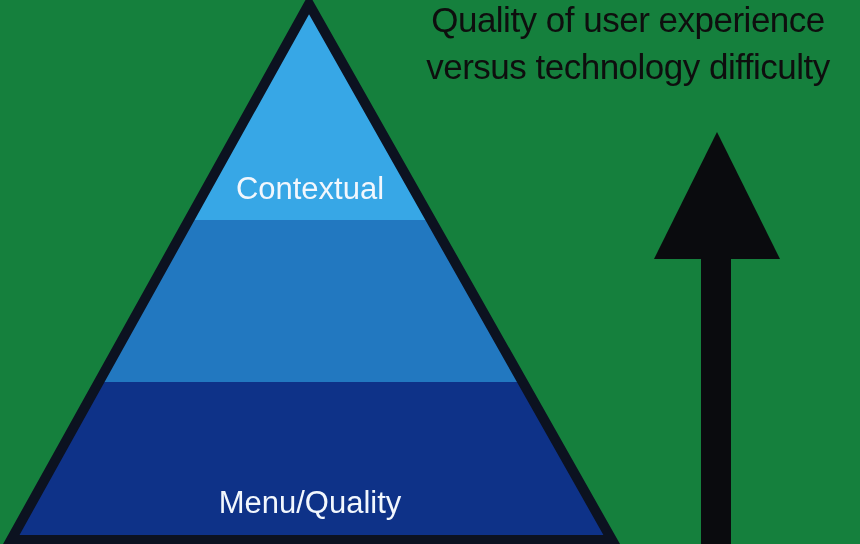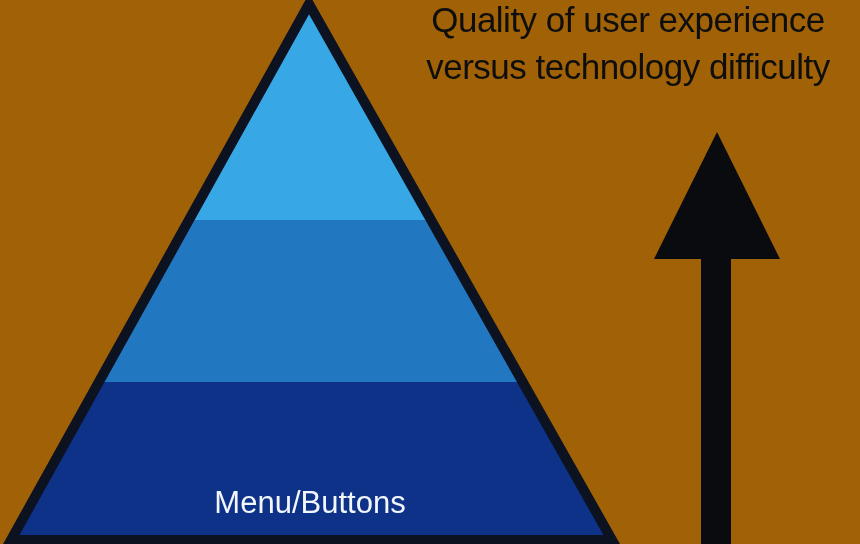--- a/index.html
+++ b/index.html
@@ -1,20 +1,20 @@
 <!DOCTYPE html>
 <html><head>
 <meta charset="utf-8">
 <style>
   html, body { margin: 0; padding: 0; }
   .stage {
     position: relative;
     width: 860px;
     height: 544px;
-    background: #a16207;
+    background: #15803d;
     overflow: hidden;
     font-family: "Liberation Sans", sans-serif;
   }
   .stage svg { position: absolute; left: 0; top: 0; }
   .title {
     position: absolute;
     left: 386px;
     top: -4px;
     width: 484px;
     text-align: center;
@@ -60,17 +60,18 @@
       <rect x="701" y="250" width="30" height="294" fill="#0a0b0e"></rect>
       <polygon points="717,132 654,259 780,259" fill="#0a0b0e"></polygon>
     </g>
   </svg>
 
   <div class="title">
     <div class="tline">Quality of user experience</div>
     <div class="tline">versus technology difficulty</div>
   </div>
 
+  <div class="tier-label" id="lbl-contextual">Contextual</div>
 
 
-  <div class="tier-label" id="lbl-menu">Menu/Buttons</div>
+  <div class="tier-label" id="lbl-menu">Menu/Quality</div>
 
 </div>
 
 </body></html>

